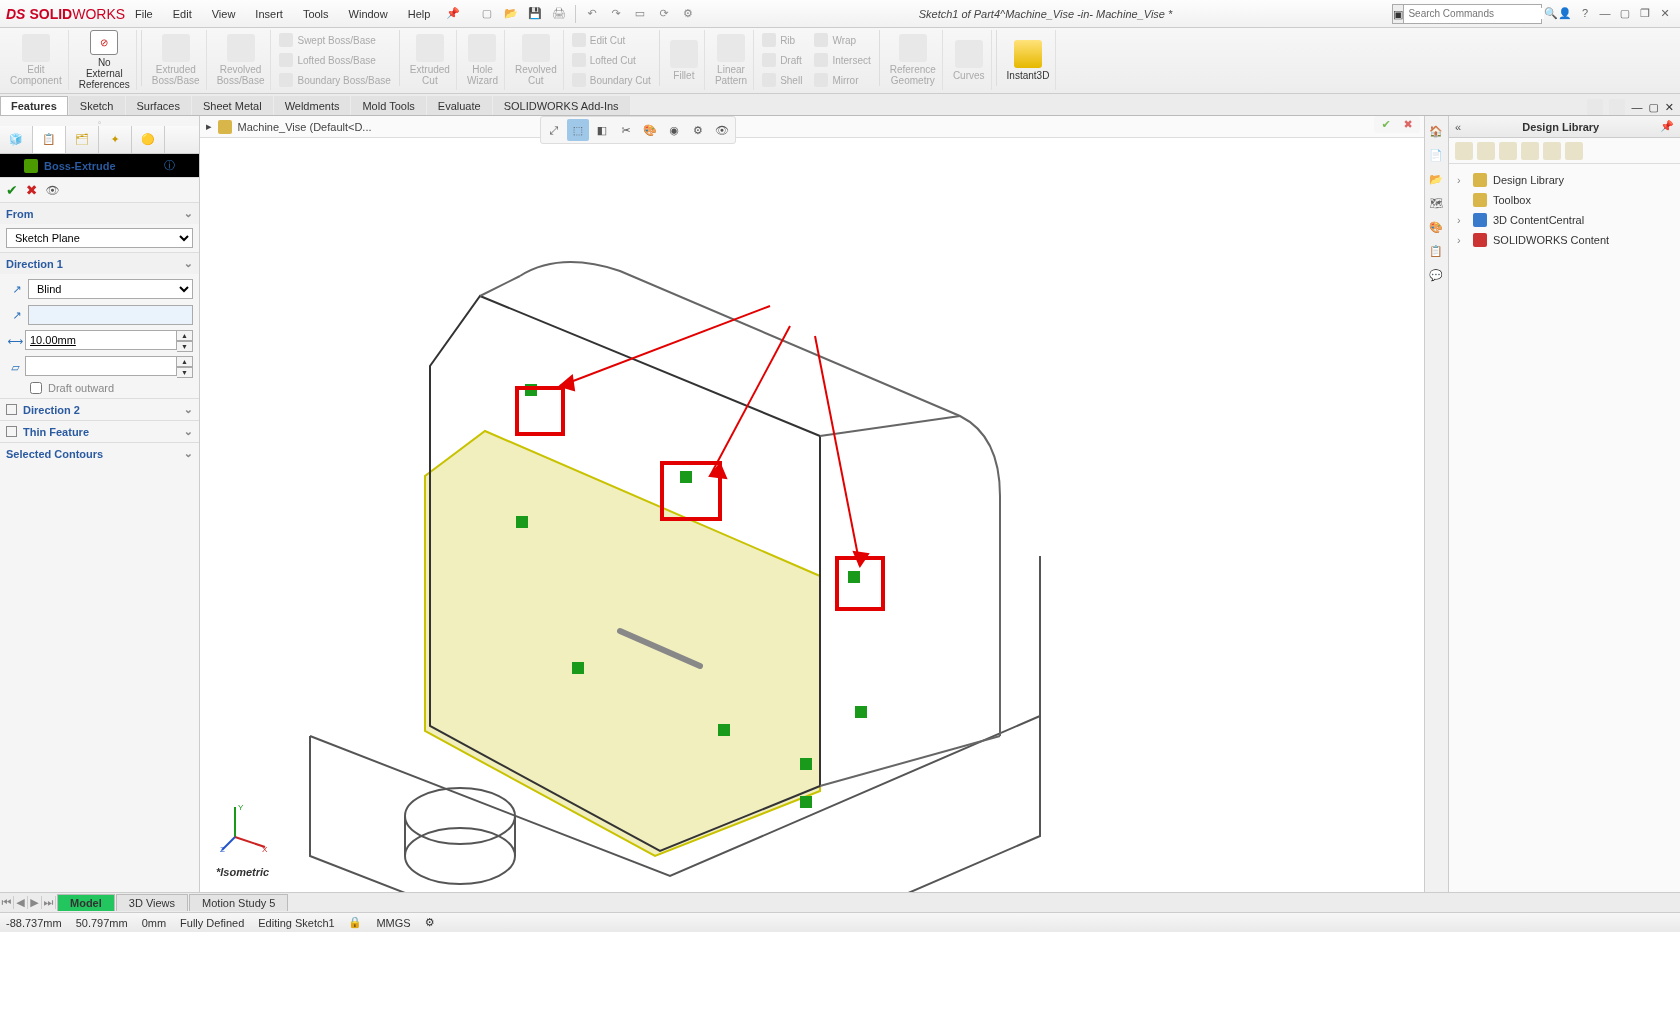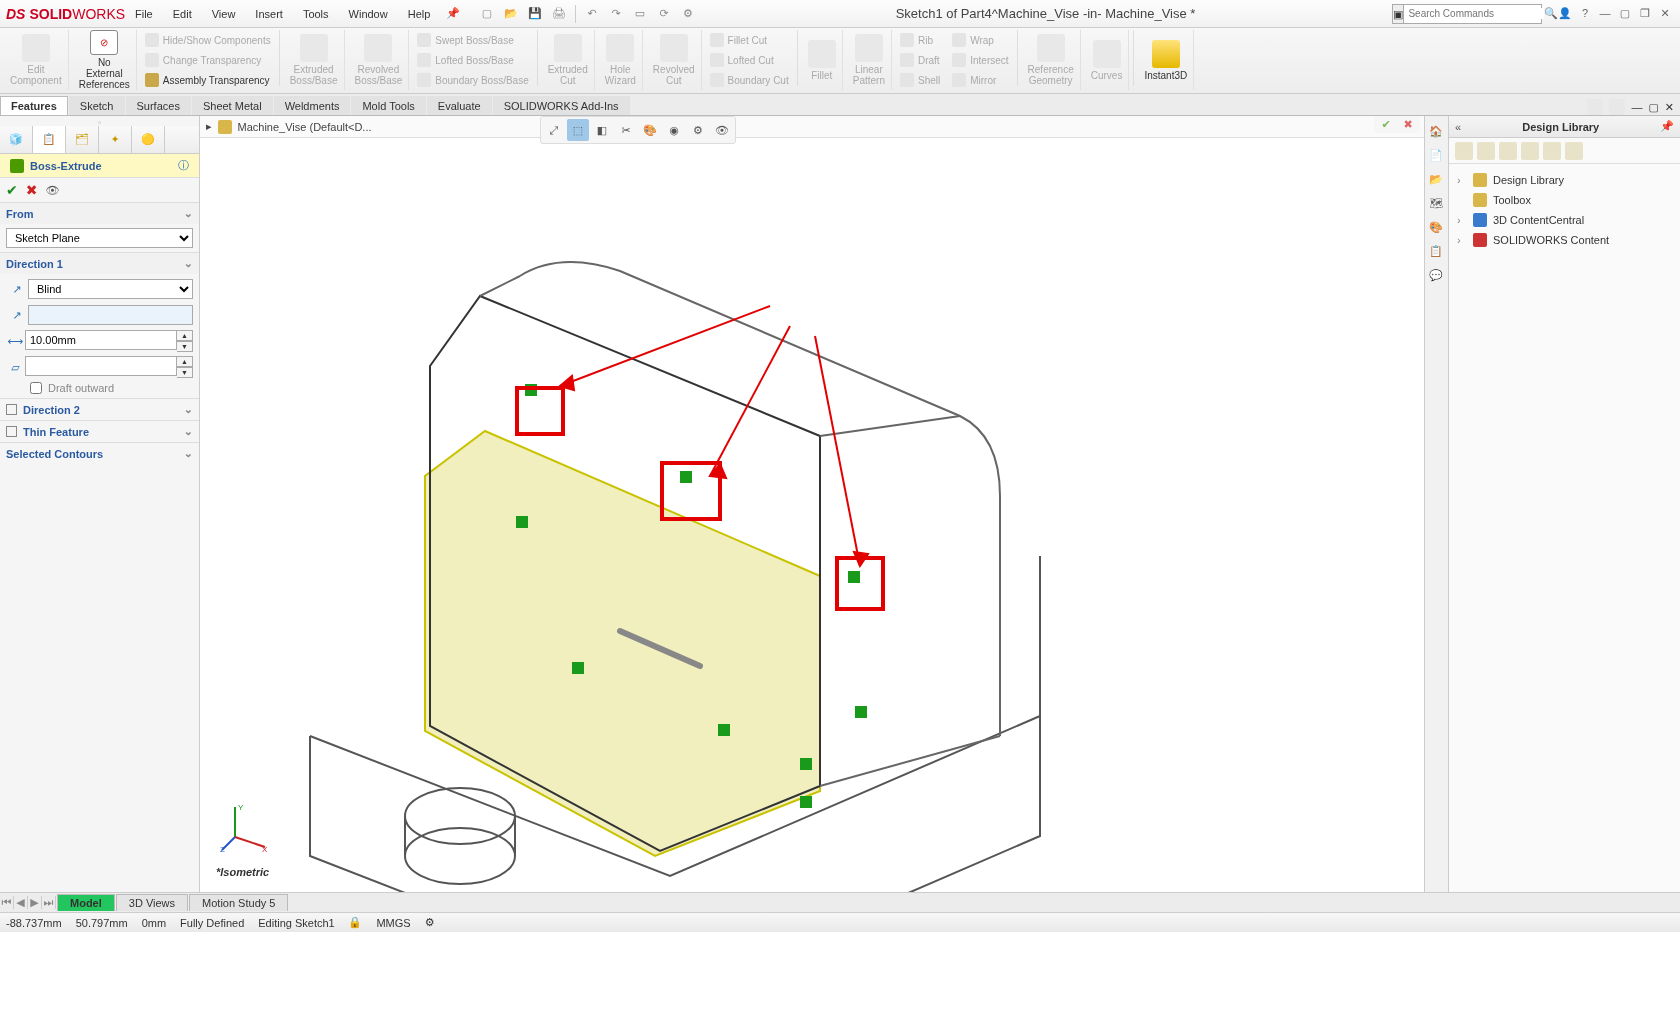--- a/index.html
+++ b/index.html
@@ -7,21 +7,21 @@
 
 
 .menubar { height: 28px; display: flex; align-items: center; border-bottom: 1px solid #ccc; background: linear-gradient(#fdfdfd,#f1f1f1); }
 .logo { width: 125px; height: 28px; display: flex; align-items: center; padding: 0 6px; font-weight: bold; font-size: 14px; color: #cc0022; gap: 4px; }
 .logo .ds { color: #cc0022; font-style: italic; font-weight: 900; }
 .menubar .mitem { padding: 16px 10px; line-height: 28px; cursor: default; }
 .menubar .pin { padding: 0 6px; color: #2a6fb8; }
 .menubar .qat { display: flex; align-items: center; gap: 2px; margin-left: 10px; }
 .qat .qbtn { width: 22px; height: 22px; display: flex; align-items: center; justify-content: center; color: #888; border-radius: 2px; }
 .qat .sep { width: 1px; height: 18px; background: #ccc; margin: 0 3px; }
-.doc-title { flex: 1; text-align: center; font-size: 13px; color: #444; }
+.doc-title { flex: 1; text-align: center; font-size: 11px; color: #444; font-style: italic; }
 .search-box { display: flex; align-items: center; border: 1px solid #aaa; height: 20px; width: 150px; margin-right: 8px; background: #fff; }
 .search-box .sicon { width:18px; text-align:center; color:#333; background:#eee; border-right:1px solid #aaa; line-height:18px; }
 .search-box input { border: none; outline: none; font-size: 10px; padding: 0 4px; flex:1; color:#888; }
 .search-box .mag { width:18px; text-align:center; color:#555; }
 .win-ctrl { display:flex; gap:6px; padding:0 8px; color:#666; }
 .win-ctrl span { width:14px; text-align:center; }
 
 
 .ribbon { height: 66px; border-bottom:1px solid #ccc; background:linear-gradient(#f7f7f7,#ededed); display:flex; align-items:flex-start; padding:2px 4px; gap:4px; color:#aaa; font-size:10px; }
 .rgrp { display:flex; flex-direction:column; align-items:center; justify-content:center; height:60px; padding:0 6px; border-right:1px solid #e1e1e1; gap:2px; }
@@ -37,37 +37,37 @@
 .cmdtabs .tab.active { background:#fff; border-color:#bbb; font-weight:bold; }
 .cmdtabs-right { flex:1; display:flex; justify-content:flex-end; align-items:center; gap:6px; padding-right:6px; }
 .cmdtabs-right .tb { width:16px; height:16px; background:#e8e8e8; border-radius:2px; }
 
 
 .workrow { display:flex; height: 776px; }
 .leftpanel { width:200px; border-right:1px solid #ccc; background:#f5f5f5; display:flex; flex-direction:column; }
 .lp-tabs { height:28px; display:flex; border-bottom:1px solid #ccc; background:linear-gradient(#fafafa,#ececec); }
 .lp-tabs .lt { width:33px; display:flex; align-items:center; justify-content:center; border-right:1px solid #ccc; color:#c99a00; }
 .lp-tabs .lt.active { background:#fff; }
-.fm-head { display:flex; align-items:center; gap:6px; padding:4px 10px; border-bottom:1px solid #ddd; background:#fef9c3; }
+.fm-head { display:flex; align-items:center; gap:6px; padding:4px 24px; border-bottom:1px solid #ddd; background:#000000; }
 .fm-head .green { width:14px;height:14px;background:#4a9a00;border-radius:2px; }
 .fm-head .ttl { font-weight:bold; color:#2a5aa0; }
 .fm-head .help { margin-left:auto; color:#2a6fb8; }
 .okrow { display:flex; gap:8px; padding:4px 6px; align-items:center; }
 .okrow .ok { color:#1a8a1a; font-size:14px; }
 .okrow .no { color:#cc2222; font-size:14px; }
 .okrow .eye { color:#555; }
 .section { border-top:1px solid #ddd; }
 .section .shead { display:flex; align-items:center; gap:6px; padding:4px 6px; background:#f1f1f1; font-weight:bold; color:#2a5aa0; }
 .section .shead .chev { margin-left:auto; color:#888; }
 .section .sbody { padding:4px 6px; display:flex; flex-direction:column; gap:4px; }
 .sel { display:flex; align-items:center; }
 .sel select, .sel input[type=text] { flex:1; height:20px; border:1px solid #aaa; font-size:11px; padding:0 4px; background:#fff; }
 .sel .pre { width:22px;height:22px;display:flex;align-items:center;justify-content:center;color:#2a6fb8; }
 .spin { display:flex; }
-.spin input { flex:1; height:20px; border:1px solid #aaa; font-size:11px; padding:0 4px; }
+.spin input { flex:1; height:20px; border:1px solid #aaa; font-size:11px; padding:0 4px;text-decoration:underline; }
 .spin .updn { width:16px; display:flex; flex-direction:column; }
 .spin .updn span { flex:1; border:1px solid #aaa; border-left:none; text-align:center; font-size:7px; line-height:9px; background:#f4f4f4; }
 .chk { display:flex; align-items:center; gap:6px; padding-left:24px; color:#888; }
 .chk input { width:12px; height:12px; }
 .shead.closed { background:#f5f5f5; }
 .shead.check .box { width:11px;height:11px;border:1px solid #888; }
 
 
 .treecrumb { height:22px; display:flex; align-items:center; gap:6px; padding:0 6px; color:#444; font-size:11px; background:#fafafa; border-bottom:1px solid #ddd; }
 .treecrumb .ico { width:14px;height:14px;background:#d9b64a;border-radius:2px; }
@@ -165,34 +165,20 @@
 Component</div>
   </div>
   <div class="rgrp" style="color:#333">
     <div class="ico" style="background:#fff;border:1px solid #888;position:relative">
       <span style="position:absolute;inset:0;display:flex;align-items:center;justify-content:center;color:#cc2222">⊘</span>
     </div>
     <div class="lbl" style="white-space:pre">No
 External
 References</div>
   </div>
-  <div class="rgrp small" style="color:#aaa">
-    <div class="rrow">
-        <span class="sico"></span>
-        <span>Hide/Show Components</span>
-      </div>
-    <div class="rrow">
-        <span class="sico"></span>
-        <span>Change Transparency</span>
-      </div>
-    <div class="rrow" style="color:#333">
-        <span class="sico" style="background:#c9a84a"></span>
-        <span>Assembly Transparency</span>
-      </div>
-  </div>
   <div style="width:1px;background:#ddd;height:56px"></div>
   <div class="rgrp">
       <div class="ico"></div>
       <div class="lbl" style="white-space:pre">Extruded
 Boss/Base</div>
     </div>
   <div class="rgrp">
       <div class="ico"></div>
       <div class="lbl" style="white-space:pre">Revolved
 Boss/Base</div>
@@ -223,21 +209,21 @@
 Wizard</div>
     </div>
   <div class="rgrp">
       <div class="ico"></div>
       <div class="lbl" style="white-space:pre">Revolved
 Cut</div>
     </div>
   <div class="rgrp small">
     <div class="rrow">
         <span class="sico"></span>
-        <span>Fillet Cut</span>
+        <span>Edit Cut</span>
       </div>
     <div class="rrow">
         <span class="sico"></span>
         <span>Lofted Cut</span>
       </div>
     <div class="rrow">
         <span class="sico"></span>
         <span>Boundary Cut</span>
       </div>
   </div>

